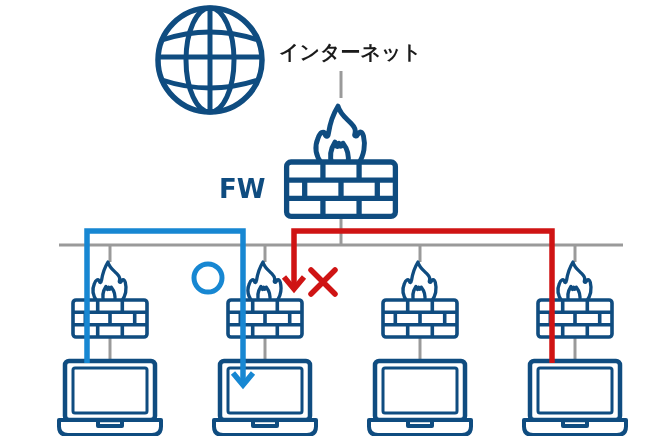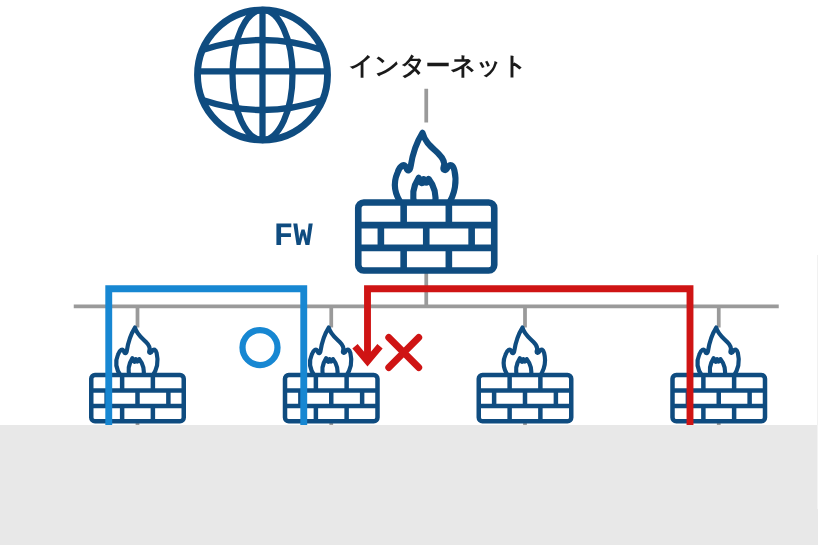--- a/index.html
+++ b/index.html
@@ -1,27 +1,27 @@
 <!DOCTYPE html>
 <html style="--navy: #0f4c80; --blue: #1787d2; --red: #cf1414; --gray: #9a9a9a; --text: #1a1a1a; --bg: #ffffff;"><head>
 <meta charset="utf-8">
 <style>
   :root{
     --navy:#0f4c80; --blue:#1787d2; --red:#cf1414;
     --gray:#9a9a9a; --text:#1a1a1a; --bg:#ffffff;
   }
   html,body{margin:0;padding:0;background:#e8e8e8;}
   .stage{
-    position:relative;width:654px;height:340px;background:var(--bg);
+    position:relative;width:654px;height:436px;background:var(--bg);
     font-family:"DejaVu Sans","Liberation Sans",sans-serif;overflow:hidden;
   }
   .stage svg{position:absolute;left:0;top:0;}
   .label{position:absolute;font-weight:bold;white-space:nowrap;line-height:1;}
   .label-internet{left:279px;top:42px;font-size:20px;color:var(--text);}
-  .label-fw{left:219px;top:176px;font-size:26px;color:var(--navy);font-family:Liberation Mono, monospace;}
+  .label-fw{left:219px;top:176px;font-size:26px;color:var(--navy);}
   .gray-line{stroke:var(--gray);stroke-width:3;fill:none;}
   .navy{stroke:var(--navy);fill:none;}
   .flame{stroke:var(--navy);fill:none;stroke-width:4.9;stroke-linecap:round;stroke-linejoin:round;}
   .brick-bg{fill:var(--bg);stroke:var(--navy);stroke-width:3.6;}
   .brick-line{stroke:var(--navy);stroke-width:3.6;fill:none;}
   .lap-outer{fill:var(--bg);stroke:var(--navy);stroke-width:4.5;}
   .lap-inner{fill:none;stroke:var(--navy);stroke-width:3;}
   .lap-base{fill:var(--bg);stroke:var(--navy);stroke-width:4;stroke-linejoin:round;}
   .flow-blue{stroke:var(--blue);stroke-width:5.5;fill:none;stroke-linejoin:miter;}
   .flow-red{stroke:var(--red);stroke-width:5.5;fill:none;stroke-linejoin:miter;}

